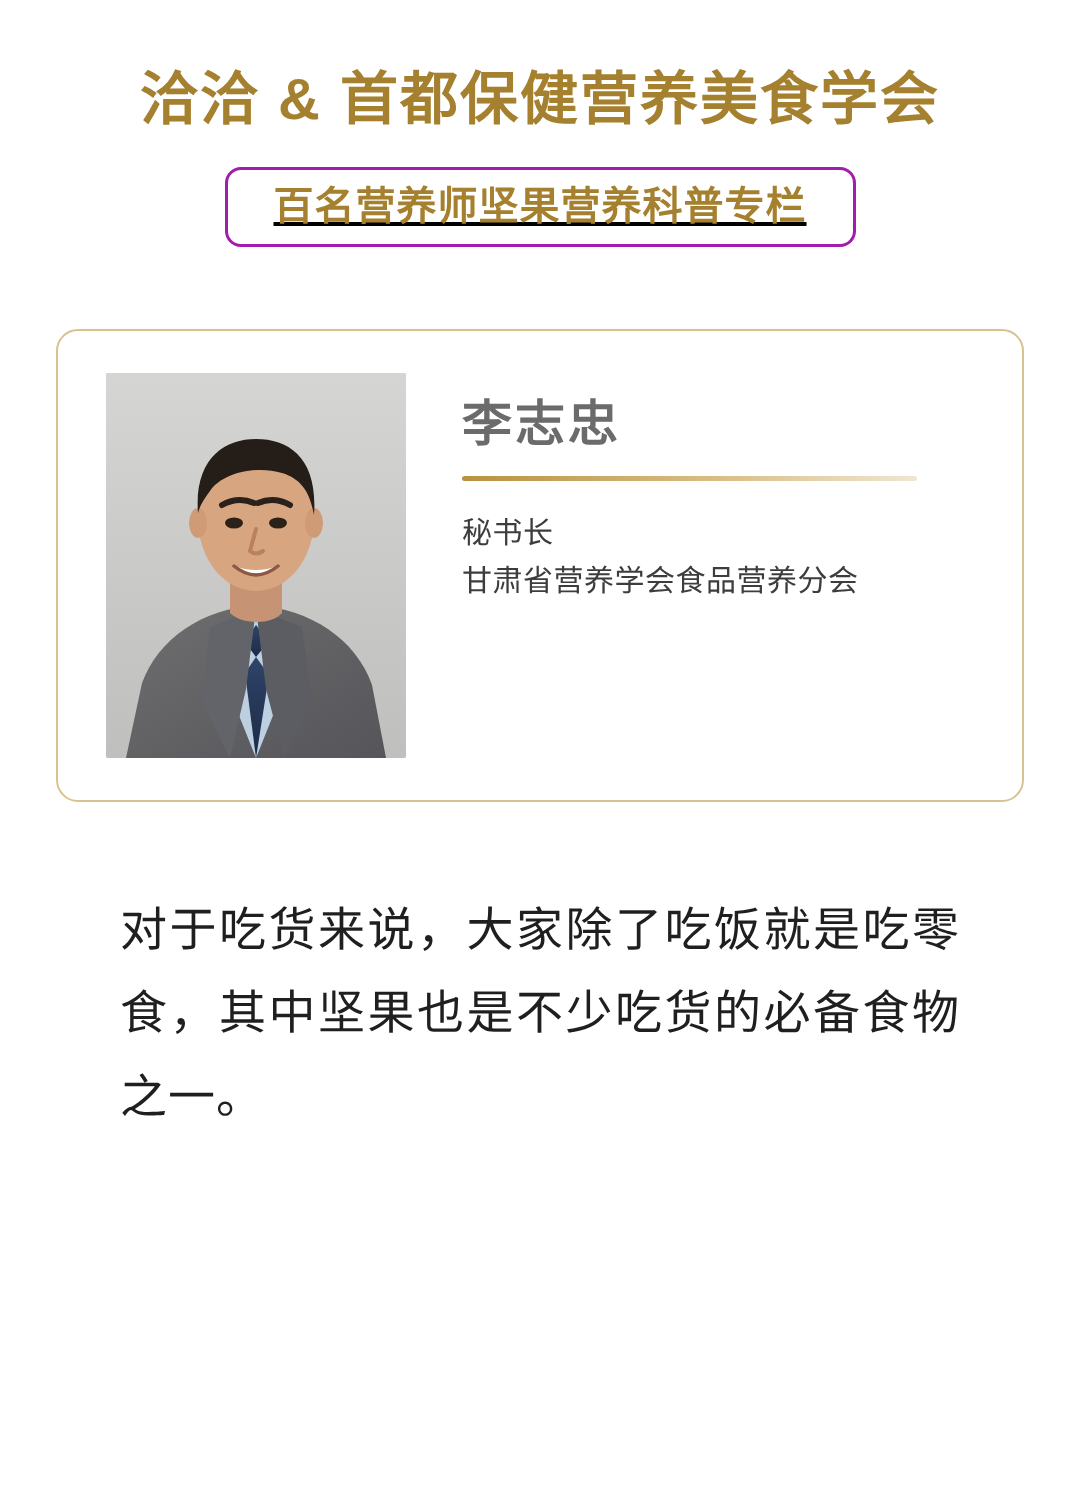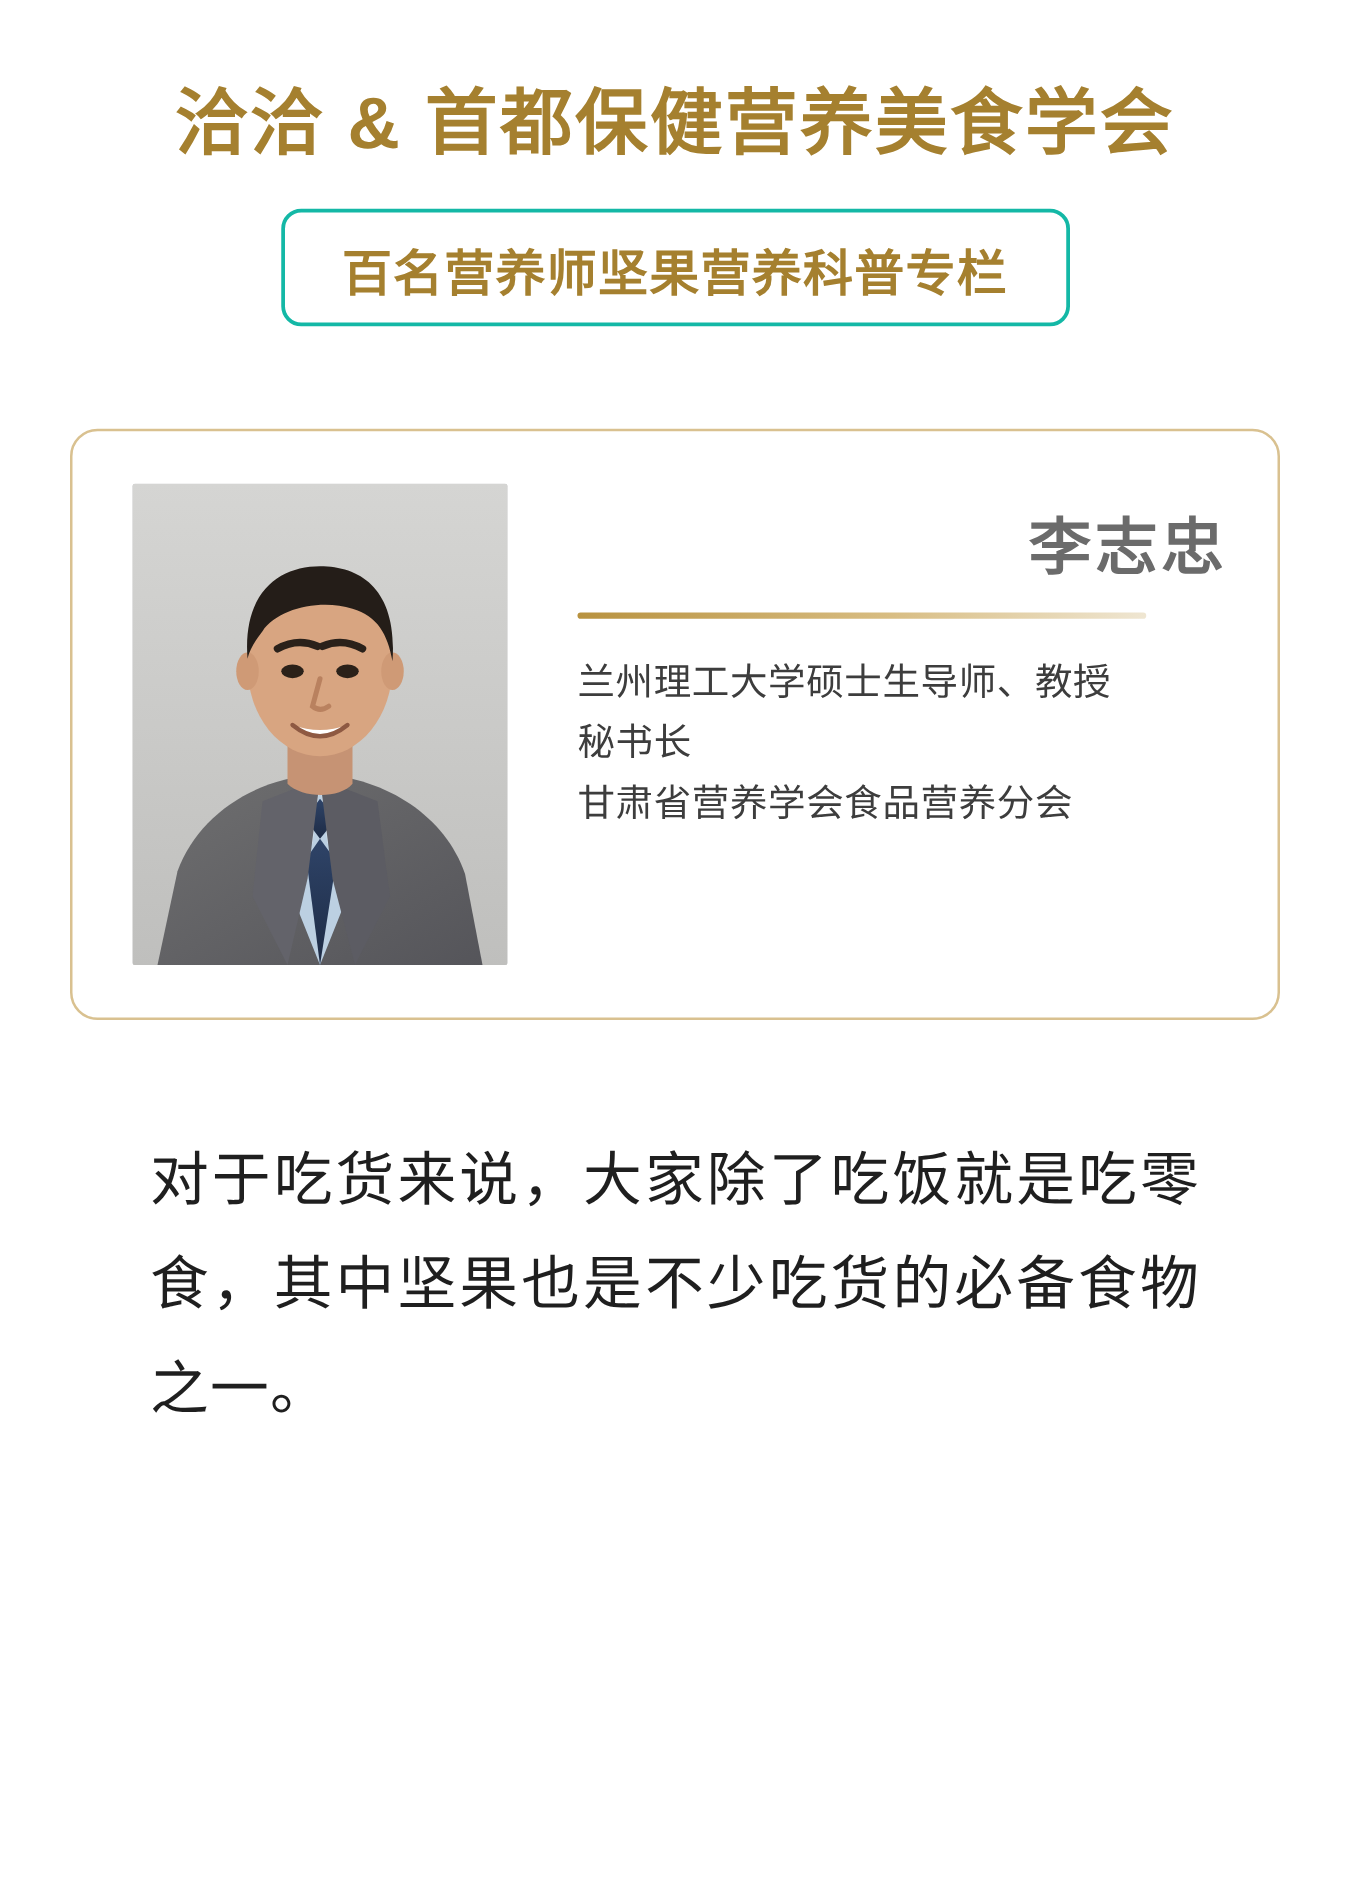--- a/index.html
+++ b/index.html
@@ -35,24 +35,25 @@
     letter-spacing: 2px;
     line-height: 1.15;
     white-space: nowrap;
   }
   .subtitle-wrap {
     margin-top: 34px;
     display: flex;
     justify-content: center;
   }
   .subtitle-box {
-    border: 3px solid #14b8a6;
+    border: 3px solid #a21caf;
     border-radius: 16px;
-    padding: 28px 46px 16px 46px;
+    padding: 14px 46px 16px 46px;
     display: inline-block;
+    text-decoration: underline;
   }
   .subtitle-text {
     font-size: 40px;
     font-weight: bold;
     color: #a5802f;
     letter-spacing: 1px;
     line-height: 1.1;
     white-space: nowrap;
   }
 
@@ -82,21 +83,20 @@
     margin-left: 56px;
     padding-top: 24px;
     flex: 1 1 auto;
   }
   .expert-name {
     font-size: 50px;
     font-weight: bold;
     color: #6b6b6b;
     letter-spacing: 3px;
     line-height: 1.1;
-    text-align: right;
   }
   .divider {
     margin-top: 24px;
     width: 455px;
     height: 5px;
     background: linear-gradient(to right, #b8923f 0%, #d8bd83 55%, #efe6d2 100%);
     border-radius: 3px;
   }
   .expert-titles {
     margin-top: 28px;
@@ -193,21 +193,20 @@
 
         <path d="M128 193 q 22 18 44 0 q -22 8 -44 0 Z" fill="#ffffff"></path>
         <path d="M128 193 q 22 18 44 0" stroke="#8e5942" stroke-width="3.5" fill="none" stroke-linecap="round"></path>
       </svg>
     </div>
 
     <div class="card-info">
       <div class="expert-name">李志忠</div>
       <div class="divider"></div>
       <div class="expert-titles">
-        <div>兰州理工大学硕士生导师、教授</div>
         <div>秘书长</div>
         <div>甘肃省营养学会食品营养分会</div>
       </div>
     </div>
   </div>
 
   <div class="body-copy">
     <p class="para">
       <span>对于吃货来说，大家除了吃饭就是吃零食，其中坚果也是不少吃货的必备食物之一。</span>
     </p>

